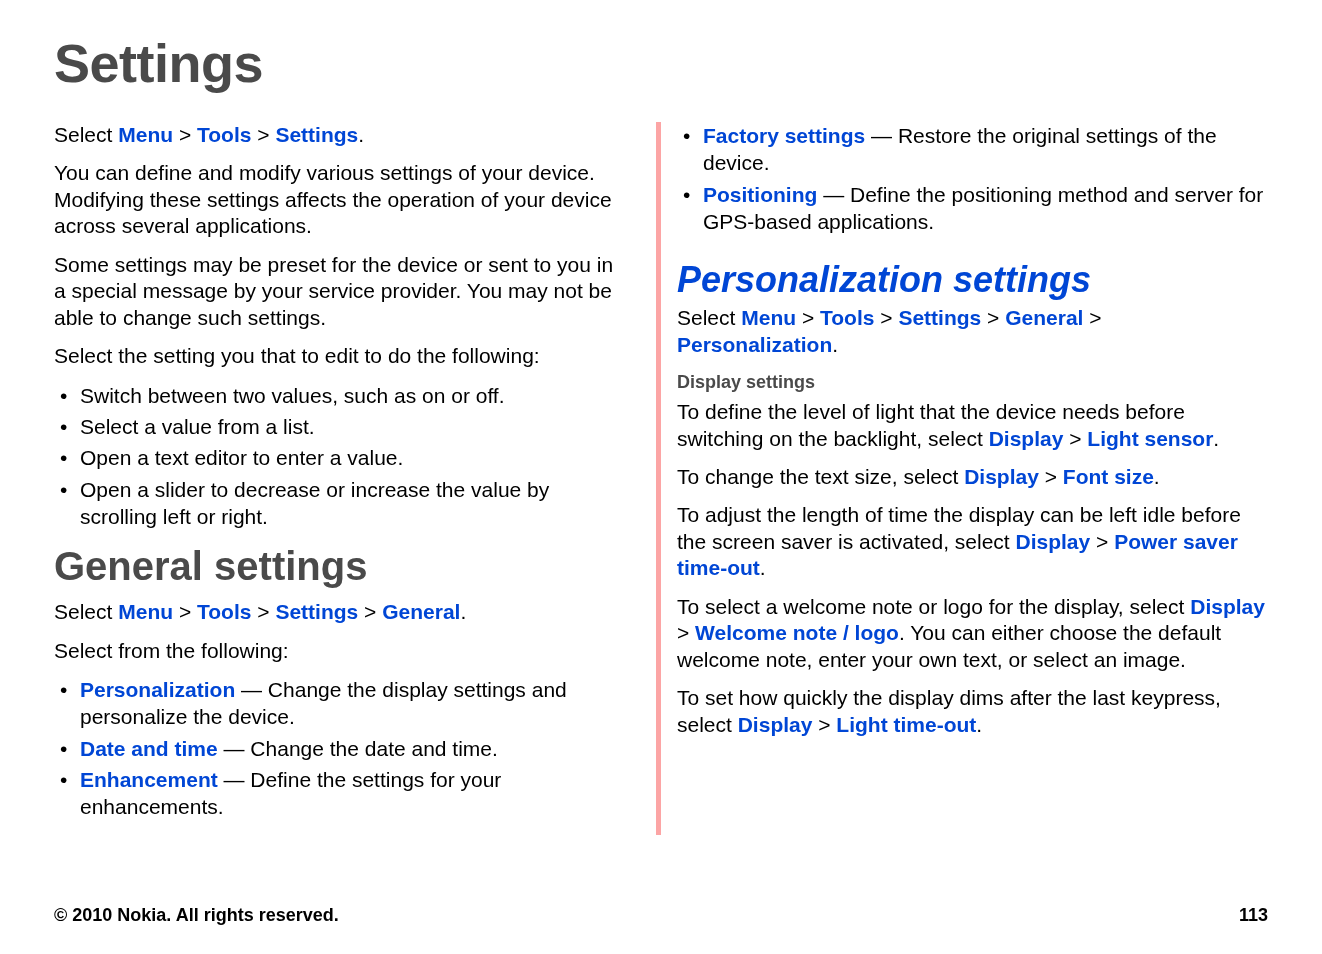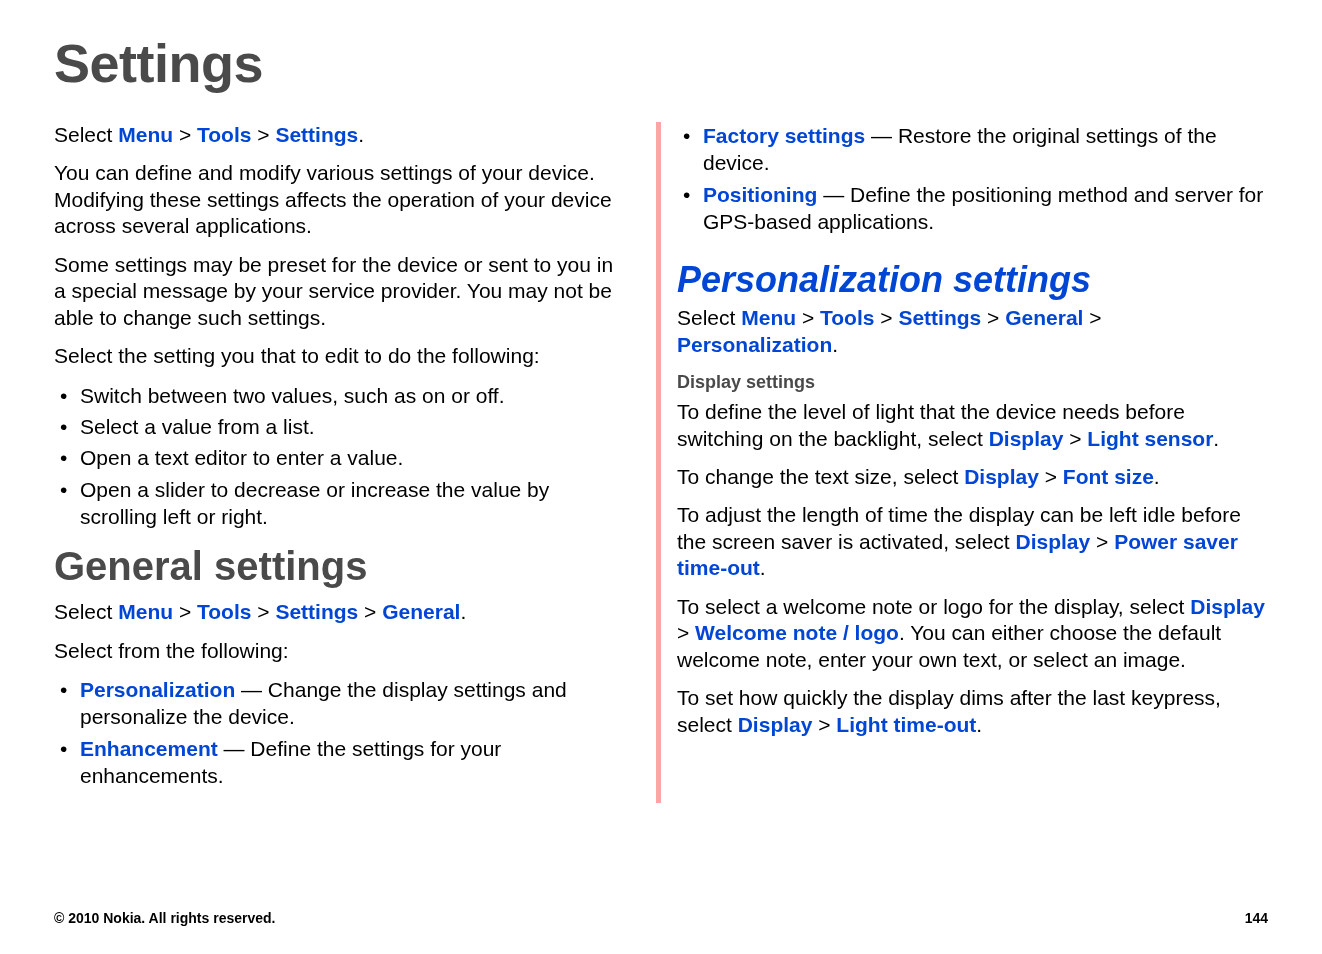--- a/index.html
+++ b/index.html
@@ -88,21 +88,21 @@
     margin: 14px 0 6px 0;
   }
   .footer {
     position: absolute;
     left: 54px;
     right: 54px;
     bottom: 28px;
     display: flex;
     justify-content: space-between;
     font-weight: 700;
-    font-size: 14px;
+    font-size: 18px;
   }
 </style>
 </head>
 <body>
 
 <div class="page">
   <h1>Settings</h1>
 
   <div class="columns">
 
@@ -141,20 +141,23 @@
         <span class="link">General</span><span>.</span>
       </p>
 
       <p>Select from the following:</p>
 
       <ul class="bullets">
         <li>
           <span class="link">Personalization</span><span> — Change the display settings and personalize the device.</span>
         </li>
         <li>
+          <span class="link">Date and time</span><span> — Change the date and time.</span>
+        </li>
+        <li>
           <span class="link">Enhancement</span><span> — Define the settings for your enhancements.</span>
         </li>
       </ul>
     </div>
 
     <div class="col col-right">
 
       <ul class="bullets">
         <li>
           <span class="link">Factory settings</span><span> — Restore the original settings of the device.</span>
@@ -214,15 +217,15 @@
         <span class="link">Display</span>
         <span class="sep"> &gt; </span>
         <span class="link">Light time-out</span><span>.</span>
       </p>
 
     </div>
   </div>
 
   <div class="footer">
     <span>© 2010 Nokia. All rights reserved.</span>
-    <span>144</span>
+    <span>113</span>
   </div>
 </div>
 
 </body></html>

